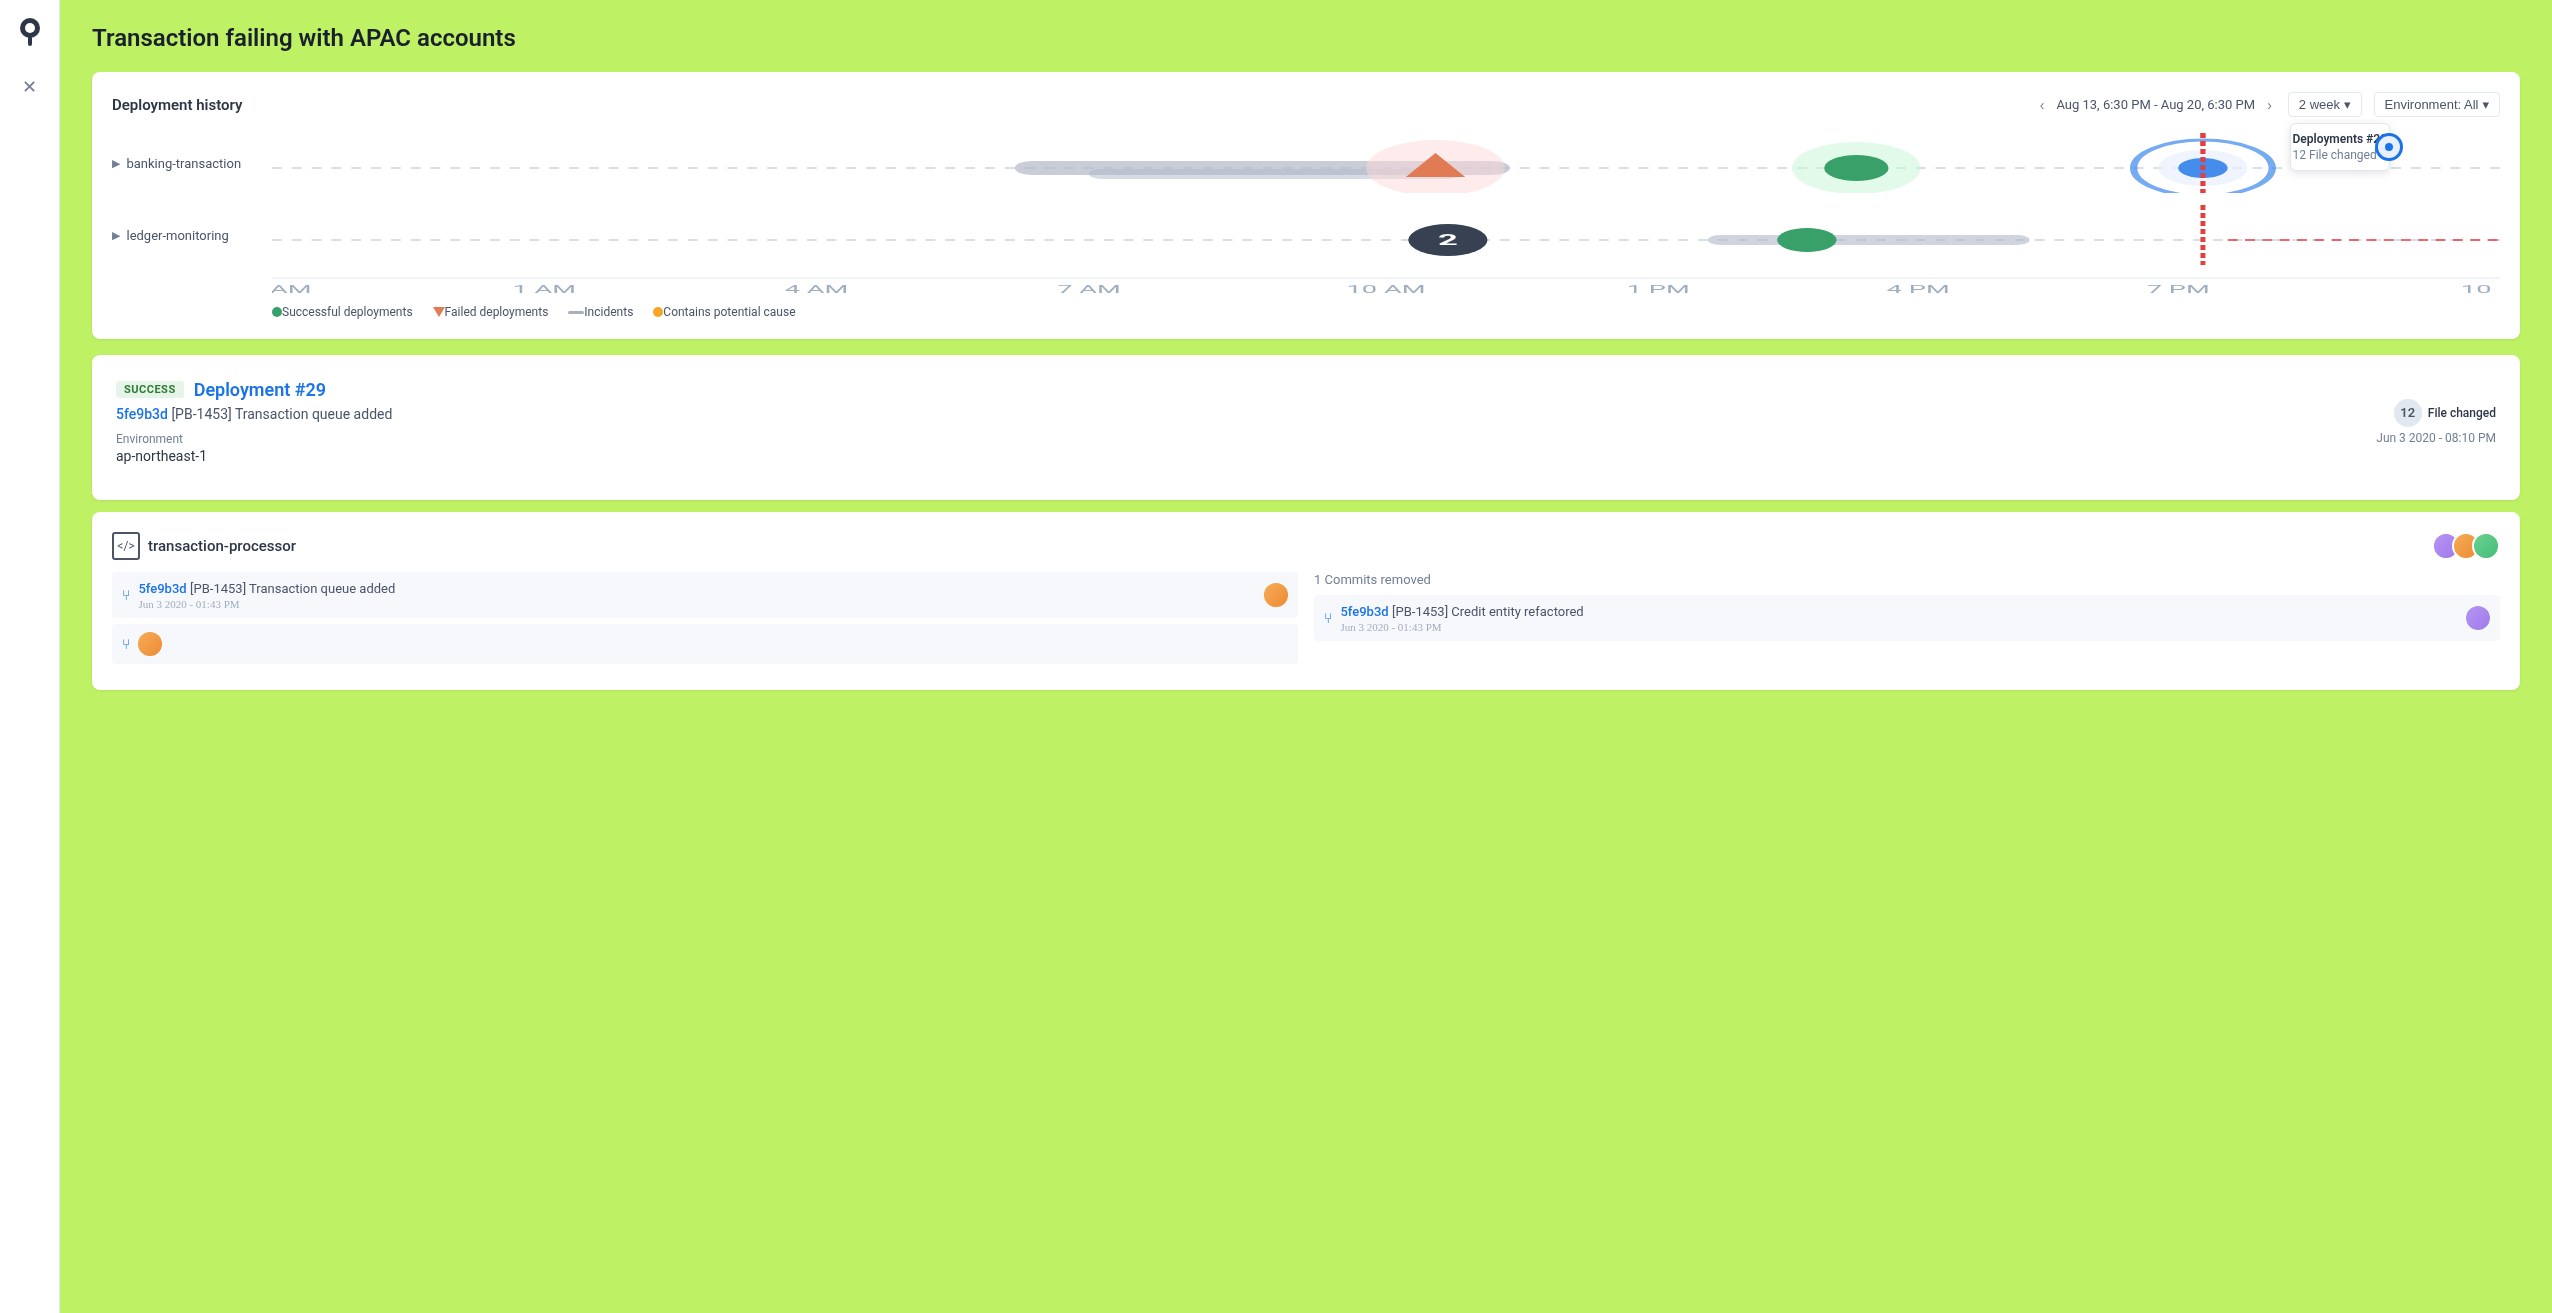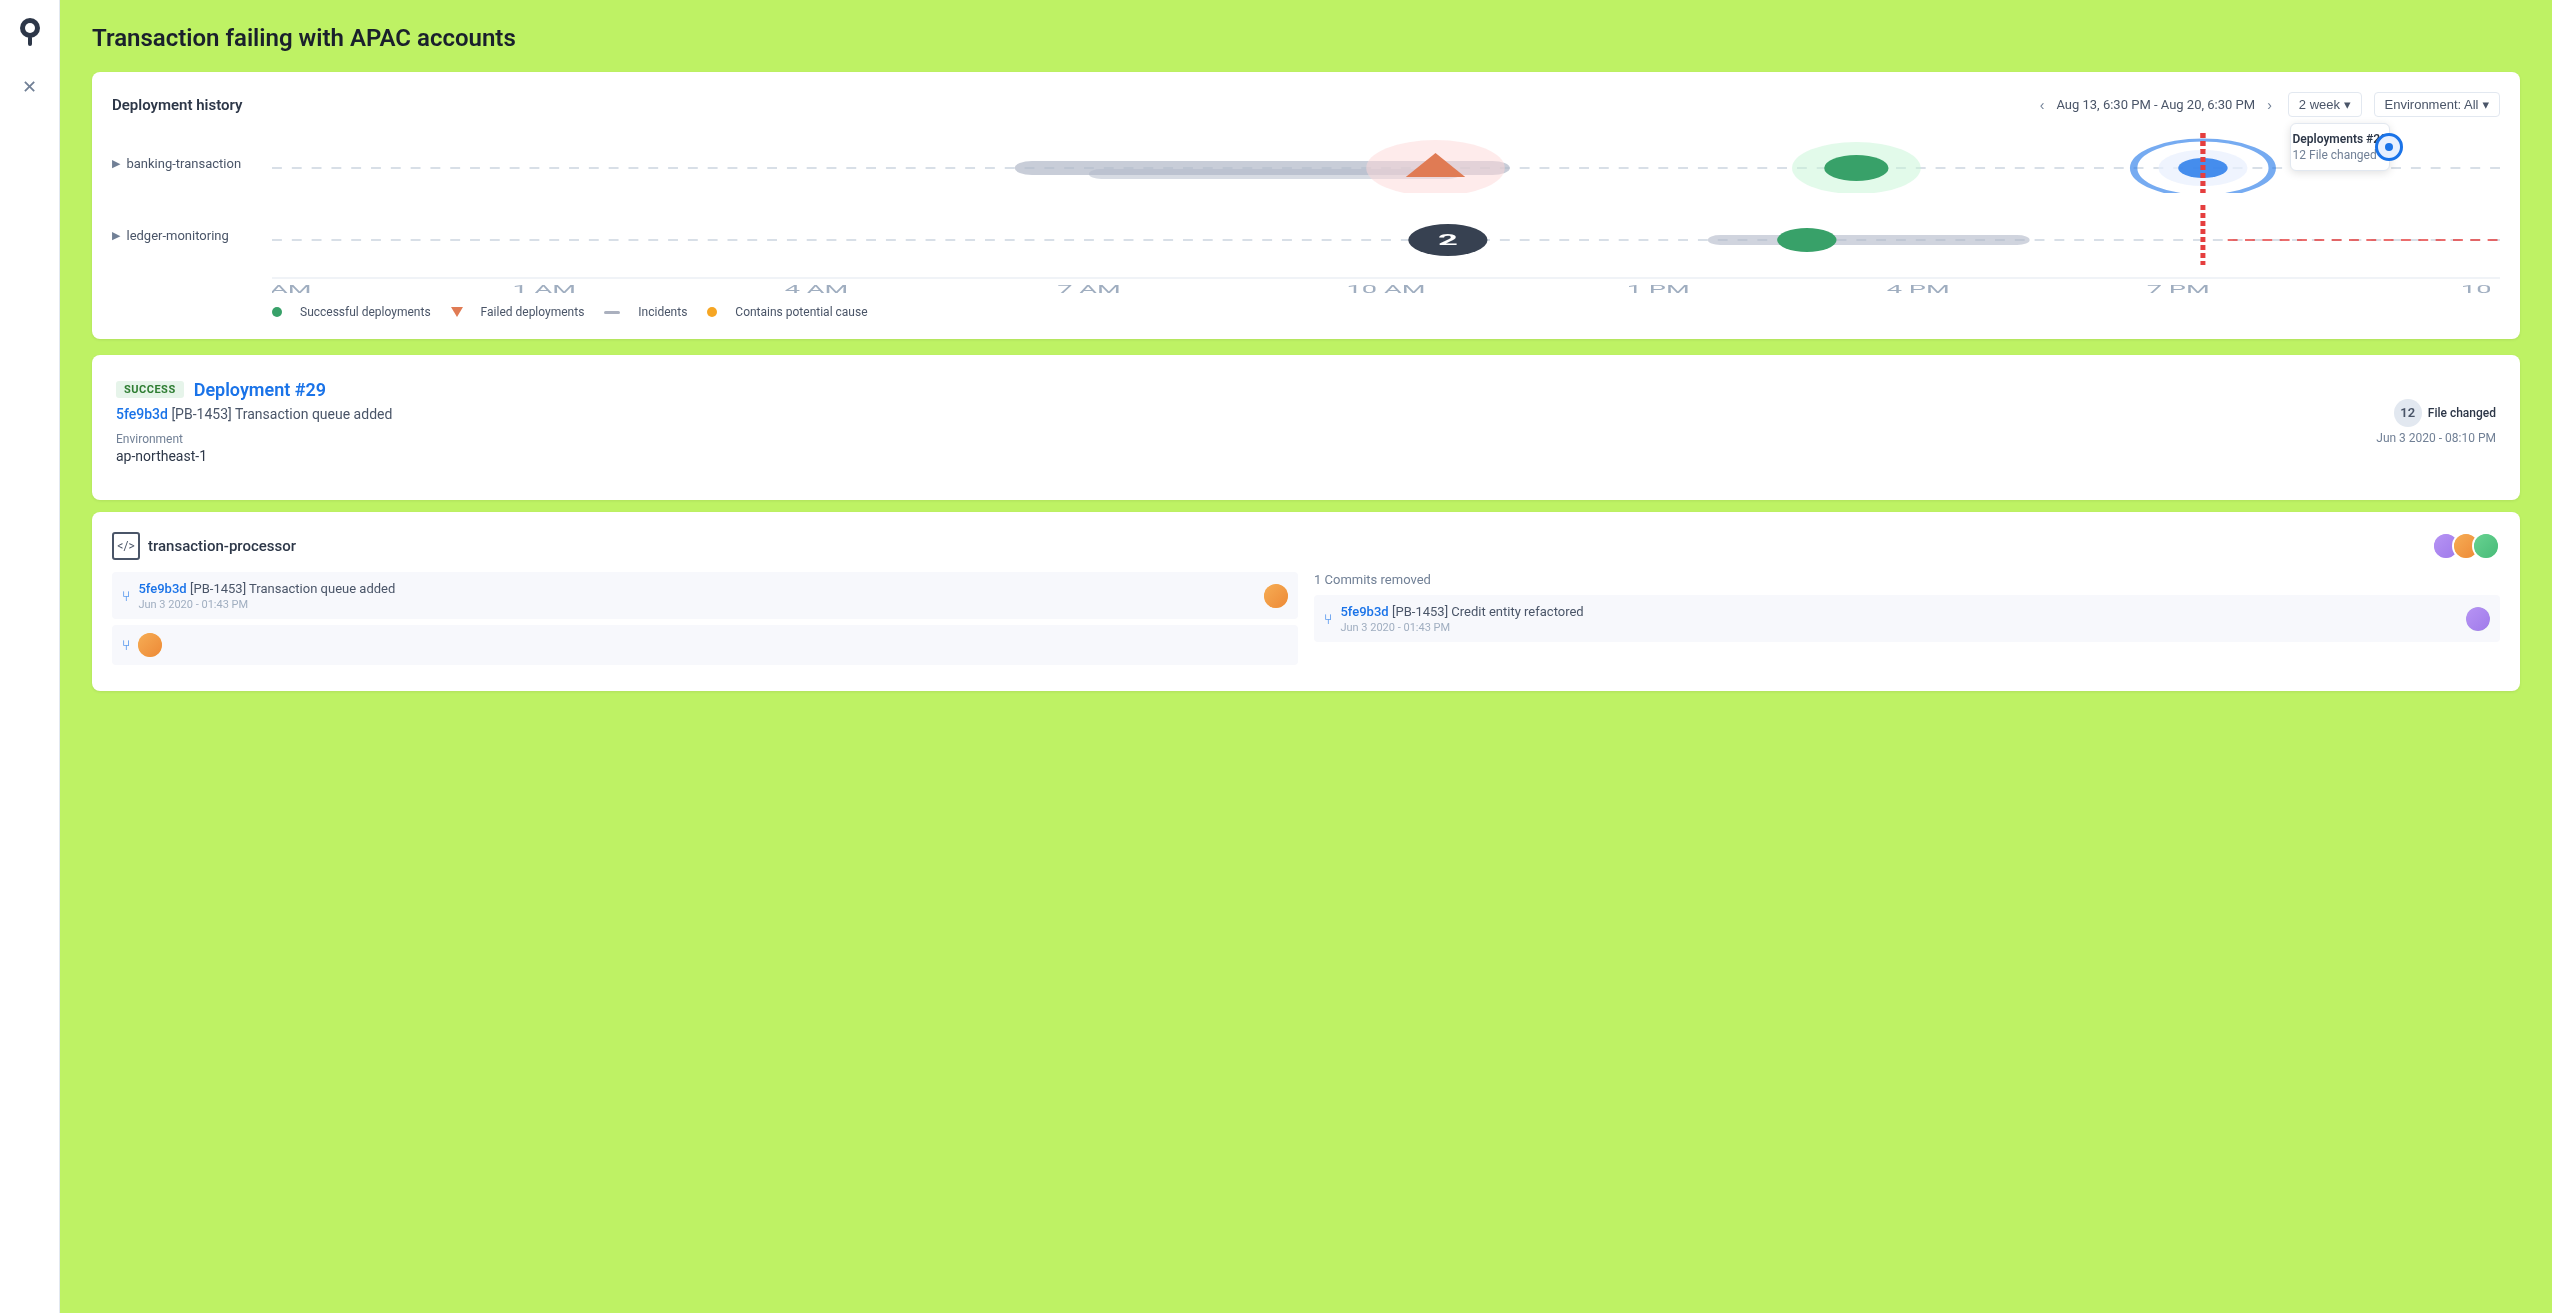--- a/index.html
+++ b/index.html
@@ -121,21 +121,21 @@
       align-items: center;
       gap: 20px;
       margin-top: 8px;
       font-size: 12px;
       color: #4a5568;
       padding-left: 160px;
     }
     .legend-item {
       display: flex;
       align-items: center;
-      gap: 18px;
+      gap: 0;
     }
     .legend-dot {
       width: 10px;
       height: 10px;
       border-radius: 50%;
     }
     .legend-triangle {
       width: 0;
       height: 0;
       border-left: 6px solid transparent;
@@ -316,20 +316,21 @@
       font-size: 13px;
     }
     .commit-desc {
       font-size: 13px;
       color: #4a5568;
     }
     .commit-date {
       font-size: 11px;
       color: #a0aec0;
       margin-top: 2px;
+      font-family: Liberation Serif, serif;
     }
     .commit-avatar {
       width: 24px;
       height: 24px;
       border-radius: 50%;
       background: #cbd5e0;
       overflow: hidden;
     }
     .footer-bar {
       position: sticky;

